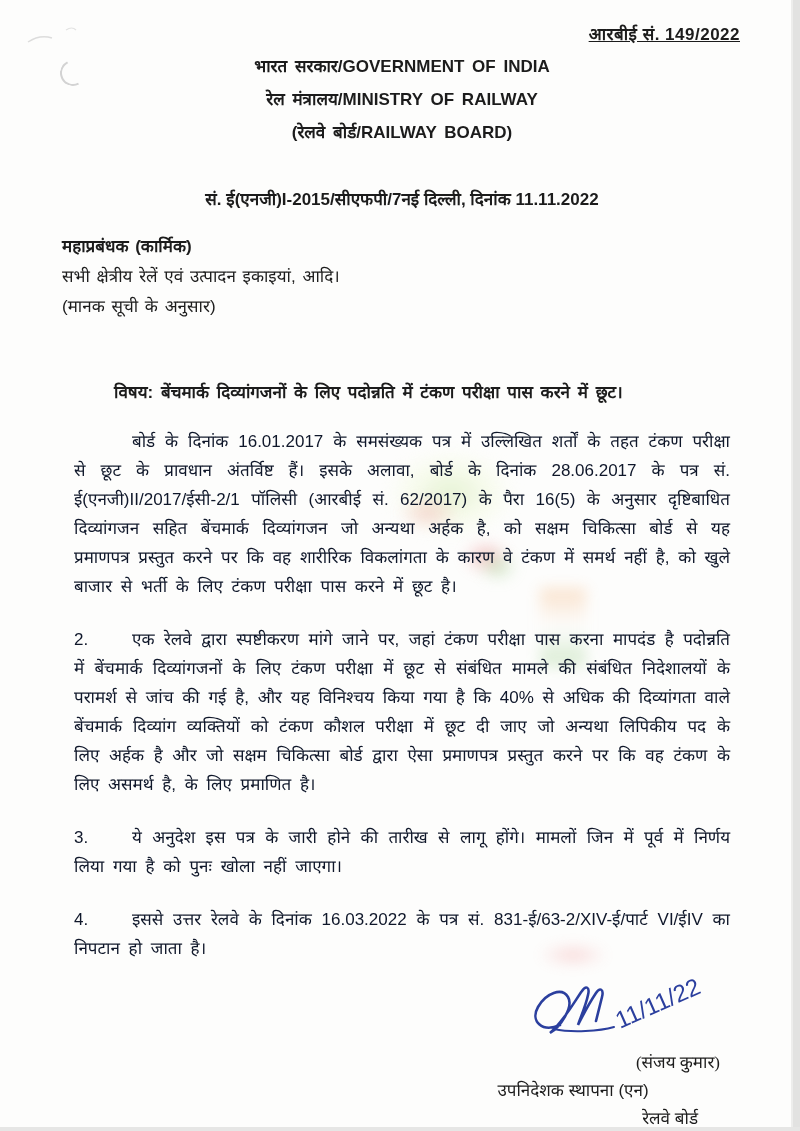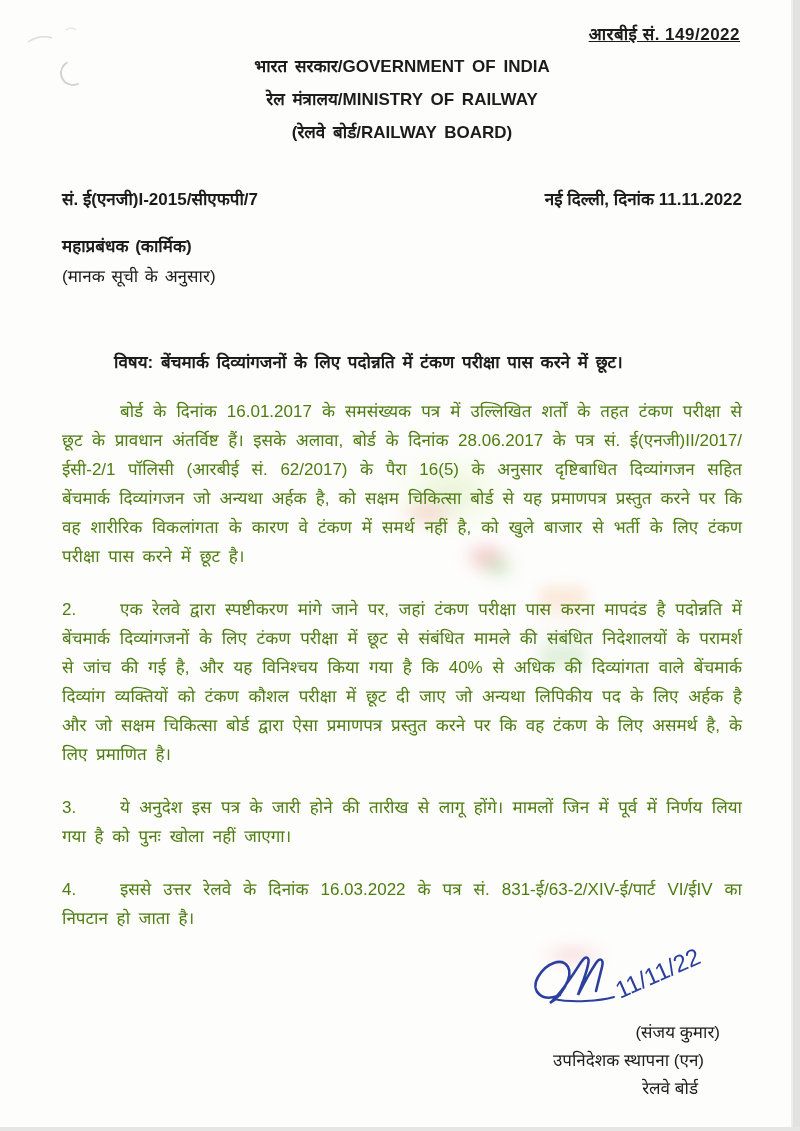--- a/index.html
+++ b/index.html
@@ -30,66 +30,66 @@
   }
   .letterhead{
     text-align:center;
     margin-top:5px;
     font-weight:700;
     font-size:17px;
     line-height:33px;
     word-spacing:3px;
   }
   .ref-row{
-    display:flex;justify-content:space-between;align-items:flex-end;
+    display:flex;justify-content:center;align-items:flex-end;
     margin-top:30px;
     font-weight:700;font-size:17px;
   }
   .ref-row .place-date{padding-top:8px;}
   .addressee{
     margin-top:22px;
     font-size:17px;line-height:30px;
     word-spacing:2px;
   }
   .addressee .bold{font-weight:700;}
   .subject-line{
     margin-top:58px;
     margin-left:52px;
     font-weight:700;font-size:17px;
     word-spacing:3px;
   }
   p.body-para{
-    margin:0;
+    margin:12px;
     margin-top:24px;
     font-size:17px;
     line-height:29px;
     text-align:justify;
     word-spacing:4px;
-    color:#4d7c0f;
+    color:#0f172a;
   }
   p.indent-first{text-indent:58px;}
   .para-num{
     display:inline-block;
     min-width:58px;
     font-weight:400;
   }
   .sig-block{
     margin-top:14px;
     width:300px;
     margin-left:auto;
     font-size:17px;
     position:relative;
   }
   .sig-scribble{
     position:relative;
     height:72px;
     margin-right:10px;
   }
-  .sig-name{text-align:right;padding-right:22px;line-height:28px;}
-  .sig-desig{text-align:right;padding-right:38px;line-height:28px;}
+  .sig-name{text-align:right;padding-right:22px;line-height:28px;font-family:Liberation Serif, serif;}
+  .sig-desig{text-align:center;padding-right:38px;line-height:28px;}
   .sig-org{text-align:right;padding-right:44px;line-height:28px;}
   
   .wm{position:absolute;z-index:1;filter:blur(7px);}
   .wm1{left:386px;top:448px;width:130px;height:90px;
        background:radial-gradient(closest-side,#dff0c8,#f6fbe9 60%,transparent);opacity:.75;}
   .wm2{left:398px;top:496px;width:60px;height:34px;
        background:radial-gradient(closest-side,#f3b9b4,transparent);opacity:.6;}
   .wm3{left:462px;top:540px;width:48px;height:34px;
        background:radial-gradient(closest-side,#e98f8f,transparent);opacity:.55;}
   .wm4{left:478px;top:552px;width:40px;height:30px;
@@ -142,20 +142,21 @@
       <div>(रेलवे बोर्ड/RAILWAY BOARD)</div>
     </div>
 
     <div class="ref-row">
       <div class="ref-no">सं. ई(एनजी)I-2015/सीएफपी/7</div>
       <div class="place-date">नई दिल्ली, दिनांक 11.11.2022</div>
     </div>
 
     <div class="addressee">
       <div class="bold">महाप्रबंधक (कार्मिक)</div>
+      <div>सभी क्षेत्रीय रेलें एवं उत्पादन इकाइयां, आदि।</div>
       <div>(मानक सूची के अनुसार)</div>
     </div>
 
     <div class="subject-line">
       <span>विषय:</span>
       <span>बेंचमार्क दिव्यांगजनों के लिए पदोन्नति में टंकण परीक्षा पास करने में छूट।</span>
     </div>
 
     <p class="body-para indent-first">
       <span>बोर्ड के दिनांक 16.01.2017 के समसंख्यक पत्र में उल्लिखित शर्तों के तहत टंकण परीक्षा से छूट के प्रावधान अंतर्विष्ट हैं। इसके अलावा, बोर्ड के दिनांक 28.06.2017 के पत्र सं. ई(एनजी)II/2017/ईसी-2/1 पॉलिसी (आरबीई सं. 62/2017) के पैरा 16(5) के अनुसार दृष्टिबाधित दिव्यांगजन सहित बेंचमार्क दिव्यांगजन जो अन्यथा अर्हक है, को सक्षम चिकित्सा बोर्ड से यह प्रमाणपत्र प्रस्तुत करने पर कि वह शारीरिक विकलांगता के कारण वे टंकण में समर्थ नहीं है, को खुले बाजार से भर्ती के लिए टंकण परीक्षा पास करने में छूट है।</span>

